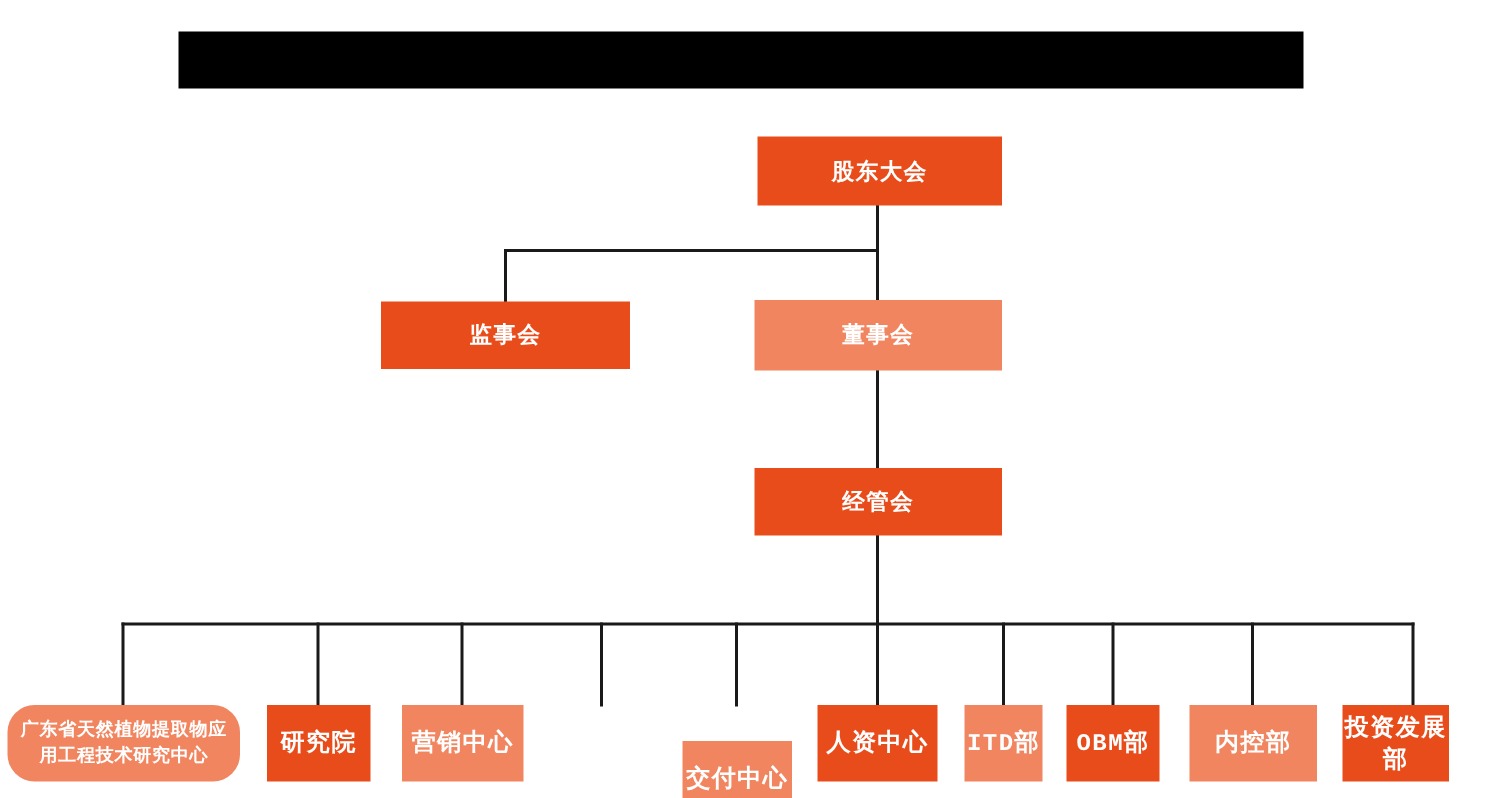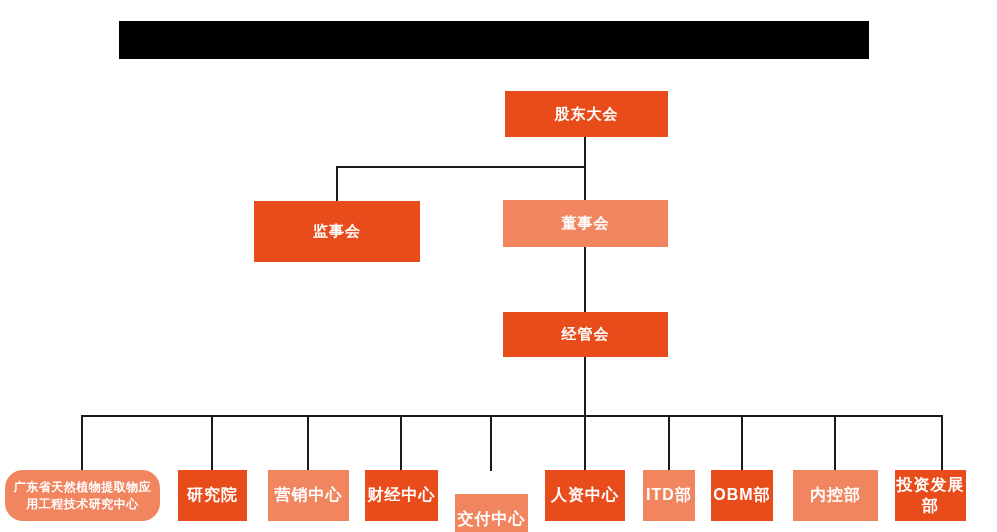--- a/index.html
+++ b/index.html
@@ -29,20 +29,21 @@
   .node {
     position: absolute;
     display: flex;
     align-items: center;
     justify-content: center;
     color: #ffffff;
     font-weight: bold;
     text-align: center;
     letter-spacing: 1px;
     z-index: 2;
+    font-family: Liberation Mono, monospace;
   }
   .node.primary { background: #E94C1B; }
   .node.light   { background: #F0855F; }
   .node .node-label { display: block; }
   .fs15 { font-size: 15px; }
   .fs13 { font-size: 16px; }
   .fs12 { font-size: 12px; line-height: 1.35; letter-spacing: 0.5px; padding: 2px 3px; border-radius: 18px; }
 </style>
 </head>
 <body>
@@ -65,42 +66,39 @@
   <div class="line v" style="left:584px; top:415px; height:56px"></div>
   <div class="line v" style="left:668px; top:415px; height:56px"></div>
   <div class="line v" style="left:741px; top:415px; height:56px"></div>
   <div class="line v" style="left:834px; top:415px; height:56px"></div>
   <div class="line v" style="left:941px; top:415px; height:56px"></div>
 
   <div class="node primary fs15" style="left:505px; top:91px; width:163px; height:46px">
     <span class="node-label">股东大会</span>
   </div>
 
-  <div class="node primary fs15" style="left:254px; top:201px; width:166px; height:61px">
+  <div class="node primary fs15" style="left:254px; top:201px; width:166px; height:45px">
     <span class="node-label">监事会</span>
   </div>
   <div class="node light fs15" style="left:503px; top:200px; width:165px; height:47px">
     <span class="node-label">董事会</span>
   </div>
 
   <div class="node primary fs15" style="left:503px; top:312px; width:165px; height:45px">
     <span class="node-label">经管会</span>
   </div>
 
   <div class="node light fs12" style="left:5px; top:470px; width:155px; height:51px">
     <span class="node-label">广东省天然植物提取物应用工程技术研究中心</span>
   </div>
   <div class="node primary fs13" style="left:178px; top:470px; width:69px; height:51px">
     <span class="node-label">研究院</span>
   </div>
   <div class="node light fs13" style="left:268px; top:470px; width:81px; height:51px">
     <span class="node-label">营销中心</span>
-  </div>
-  <div class="node primary fs13" style="left:365px; top:470px; width:73px; height:51px">
-    <span class="node-label">财经中心</span>
   </div>
   <div class="node light fs13" style="left:455px; top:494px; width:73px; height:51px">
     <span class="node-label">交付中心</span>
   </div>
   <div class="node light fs13" style="left:643px; top:470px; width:52px; height:51px">
     <span class="node-label">ITD部</span>
   </div>
   <div class="node primary fs13" style="left:545px; top:470px; width:80px; height:51px">
     <span class="node-label">人资中心</span>
   </div>

